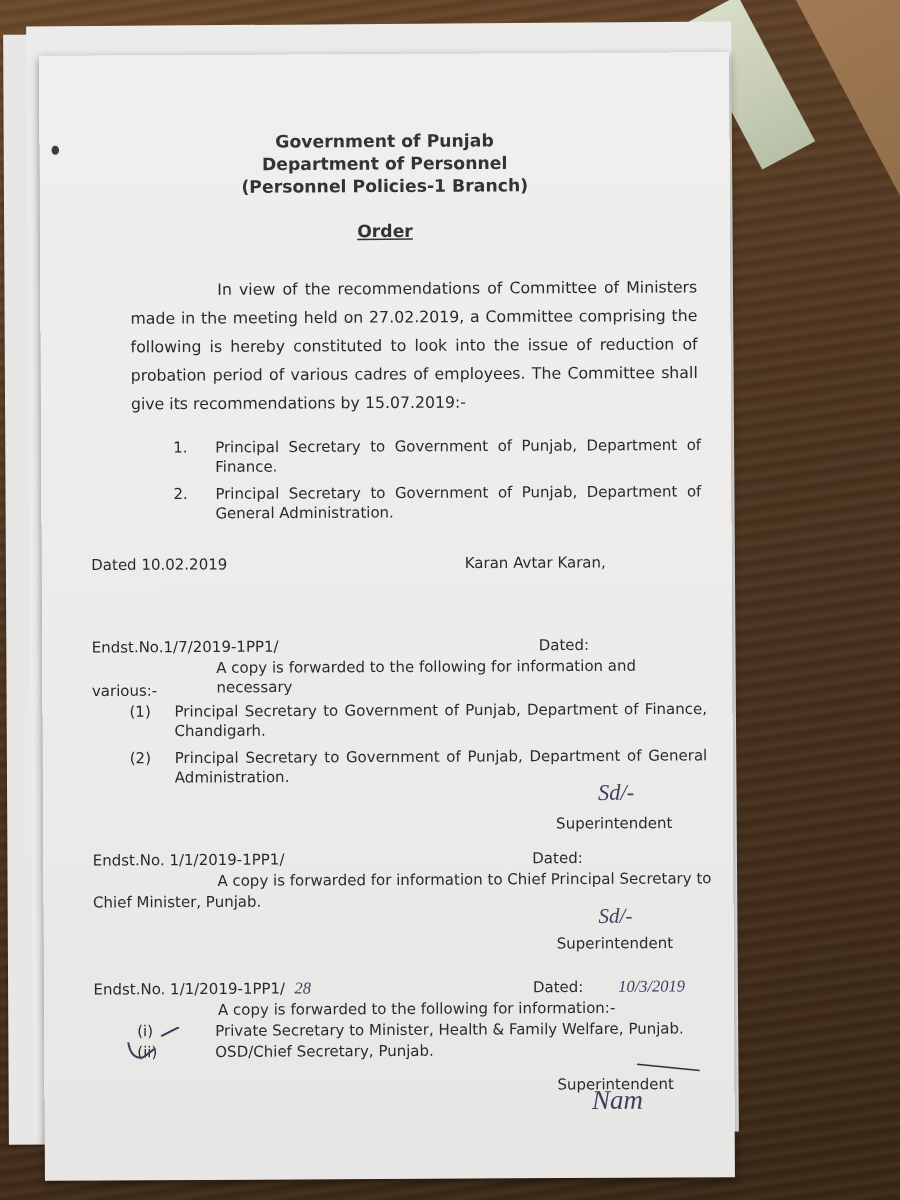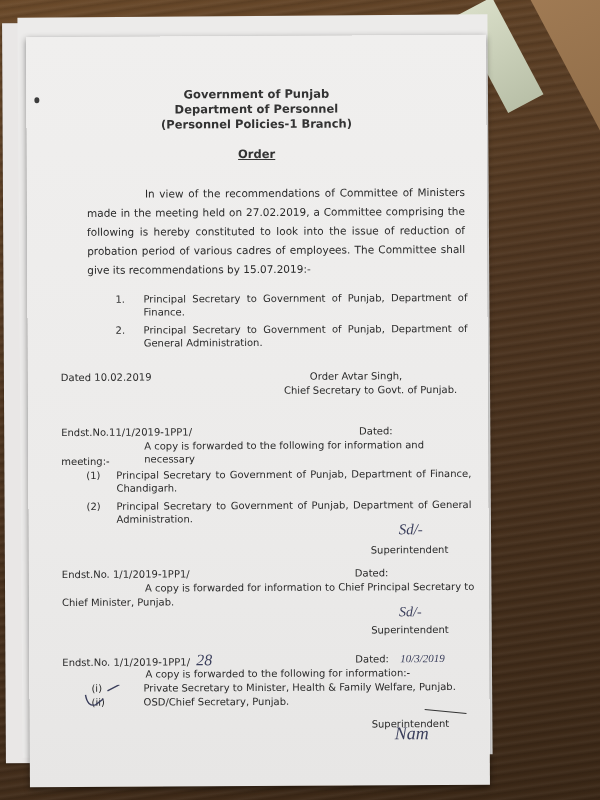--- a/index.html
+++ b/index.html
@@ -77,27 +77,26 @@
       <span class="num">1.</span>
       <span class="txt">Principal Secretary to Government of Punjab, Department of Finance.</span>
     </div>
     <div class="row">
       <span class="num">2.</span>
       <span class="txt">Principal Secretary to Government of Punjab, Department of General Administration.</span>
     </div>
   </div>
 
   <div class="abs" style="left:33px; top:334px;">Dated  10.02.2019</div>
-  <div class="abs" style="left:282px; top:334px;">Order Avtar Singh,</div>
-  <div class="abs" style="left:256px; top:348px;">Chief Secretary to Govt. of Punjab.</div>
+  <div class="abs" style="left:282px; top:334px;">Karan Avtar Karan,</div>
 
-  <div class="abs" style="left:33px; top:389px;">Endst.No.11/1/2019-1PP1/</div>
+  <div class="abs" style="left:33px; top:389px;">Endst.No.1/7/2019-1PP1/</div>
   <div class="abs" style="left:331px; top:389px;">Dated:</div>
   <div class="abs" style="left:116px; top:403px; width:330px;">A copy is forwarded to the following for information and necessary</div>
-  <div class="abs" style="left:33px; top:418px;">meeting:-</div>
+  <div class="abs" style="left:33px; top:418px;">various:-</div>
   <div class="list" style="left:58px; width:385px; top:432px;">
     <div class="row">
       <span class="num" style="width:30px;">(1)</span>
       <span class="txt">Principal Secretary to Government of Punjab, Department of Finance, Chandigarh.</span>
     </div>
     <div class="row">
       <span class="num" style="width:30px;">(2)</span>
       <span class="txt">Principal Secretary to Government of Punjab, Department of General Administration.</span>
     </div>
   </div>
@@ -106,25 +105,25 @@
 
   <div class="abs" style="left:33px; top:531px;">Endst.No. 1/1/2019-1PP1/</div>
   <div class="abs" style="left:326px; top:531px;">Dated:</div>
   <div class="abs" style="left:116px; top:545px; width:330px;">A copy is forwarded for information to Chief Principal Secretary to</div>
   <div class="abs" style="left:33px; top:559px;">Chief Minister, Punjab.</div>
   <div class="abs hand" style="left:370px; top:570px; font-size:14px;">Sd/-</div>
   <div class="abs" style="left:342px; top:588px;">Superintendent</div>
 
   <div class="abs" style="left:33px; top:617px;">
     <span>Endst.No. 1/1/2019-1PP1/</span>
-    <span class="hand" style="font-size:16px; margin-left:3px;">28</span>
+    <span class="hand" style="font-size:11px; margin-left:3px;">28</span>
   </div>
   <div class="abs" style="left:326px; top:617px;">
     <span>Dated:</span>
-    <span class="hand" style="font-size:11px; margin-left:8px;">10/3/2019</span>
+    <span class="hand" style="font-size:11px; margin-left:20px;">10/3/2019</span>
   </div>
   <div class="abs" style="left:116px; top:631px; width:330px;">A copy is forwarded to the following for information:-</div>
   <div class="list" style="left:62px; width:385px; top:645px;">
     <div class="row" style="margin-bottom:1px;">
       <span class="num" style="width:52px;">(i)</span>
       <span class="txt">Private Secretary to Minister, Health &amp; Family Welfare, Punjab.</span>
     </div>
     <div class="row">
       <span class="num" style="width:52px;">(ii)</span>
       <span class="txt">OSD/Chief Secretary, Punjab.</span>

